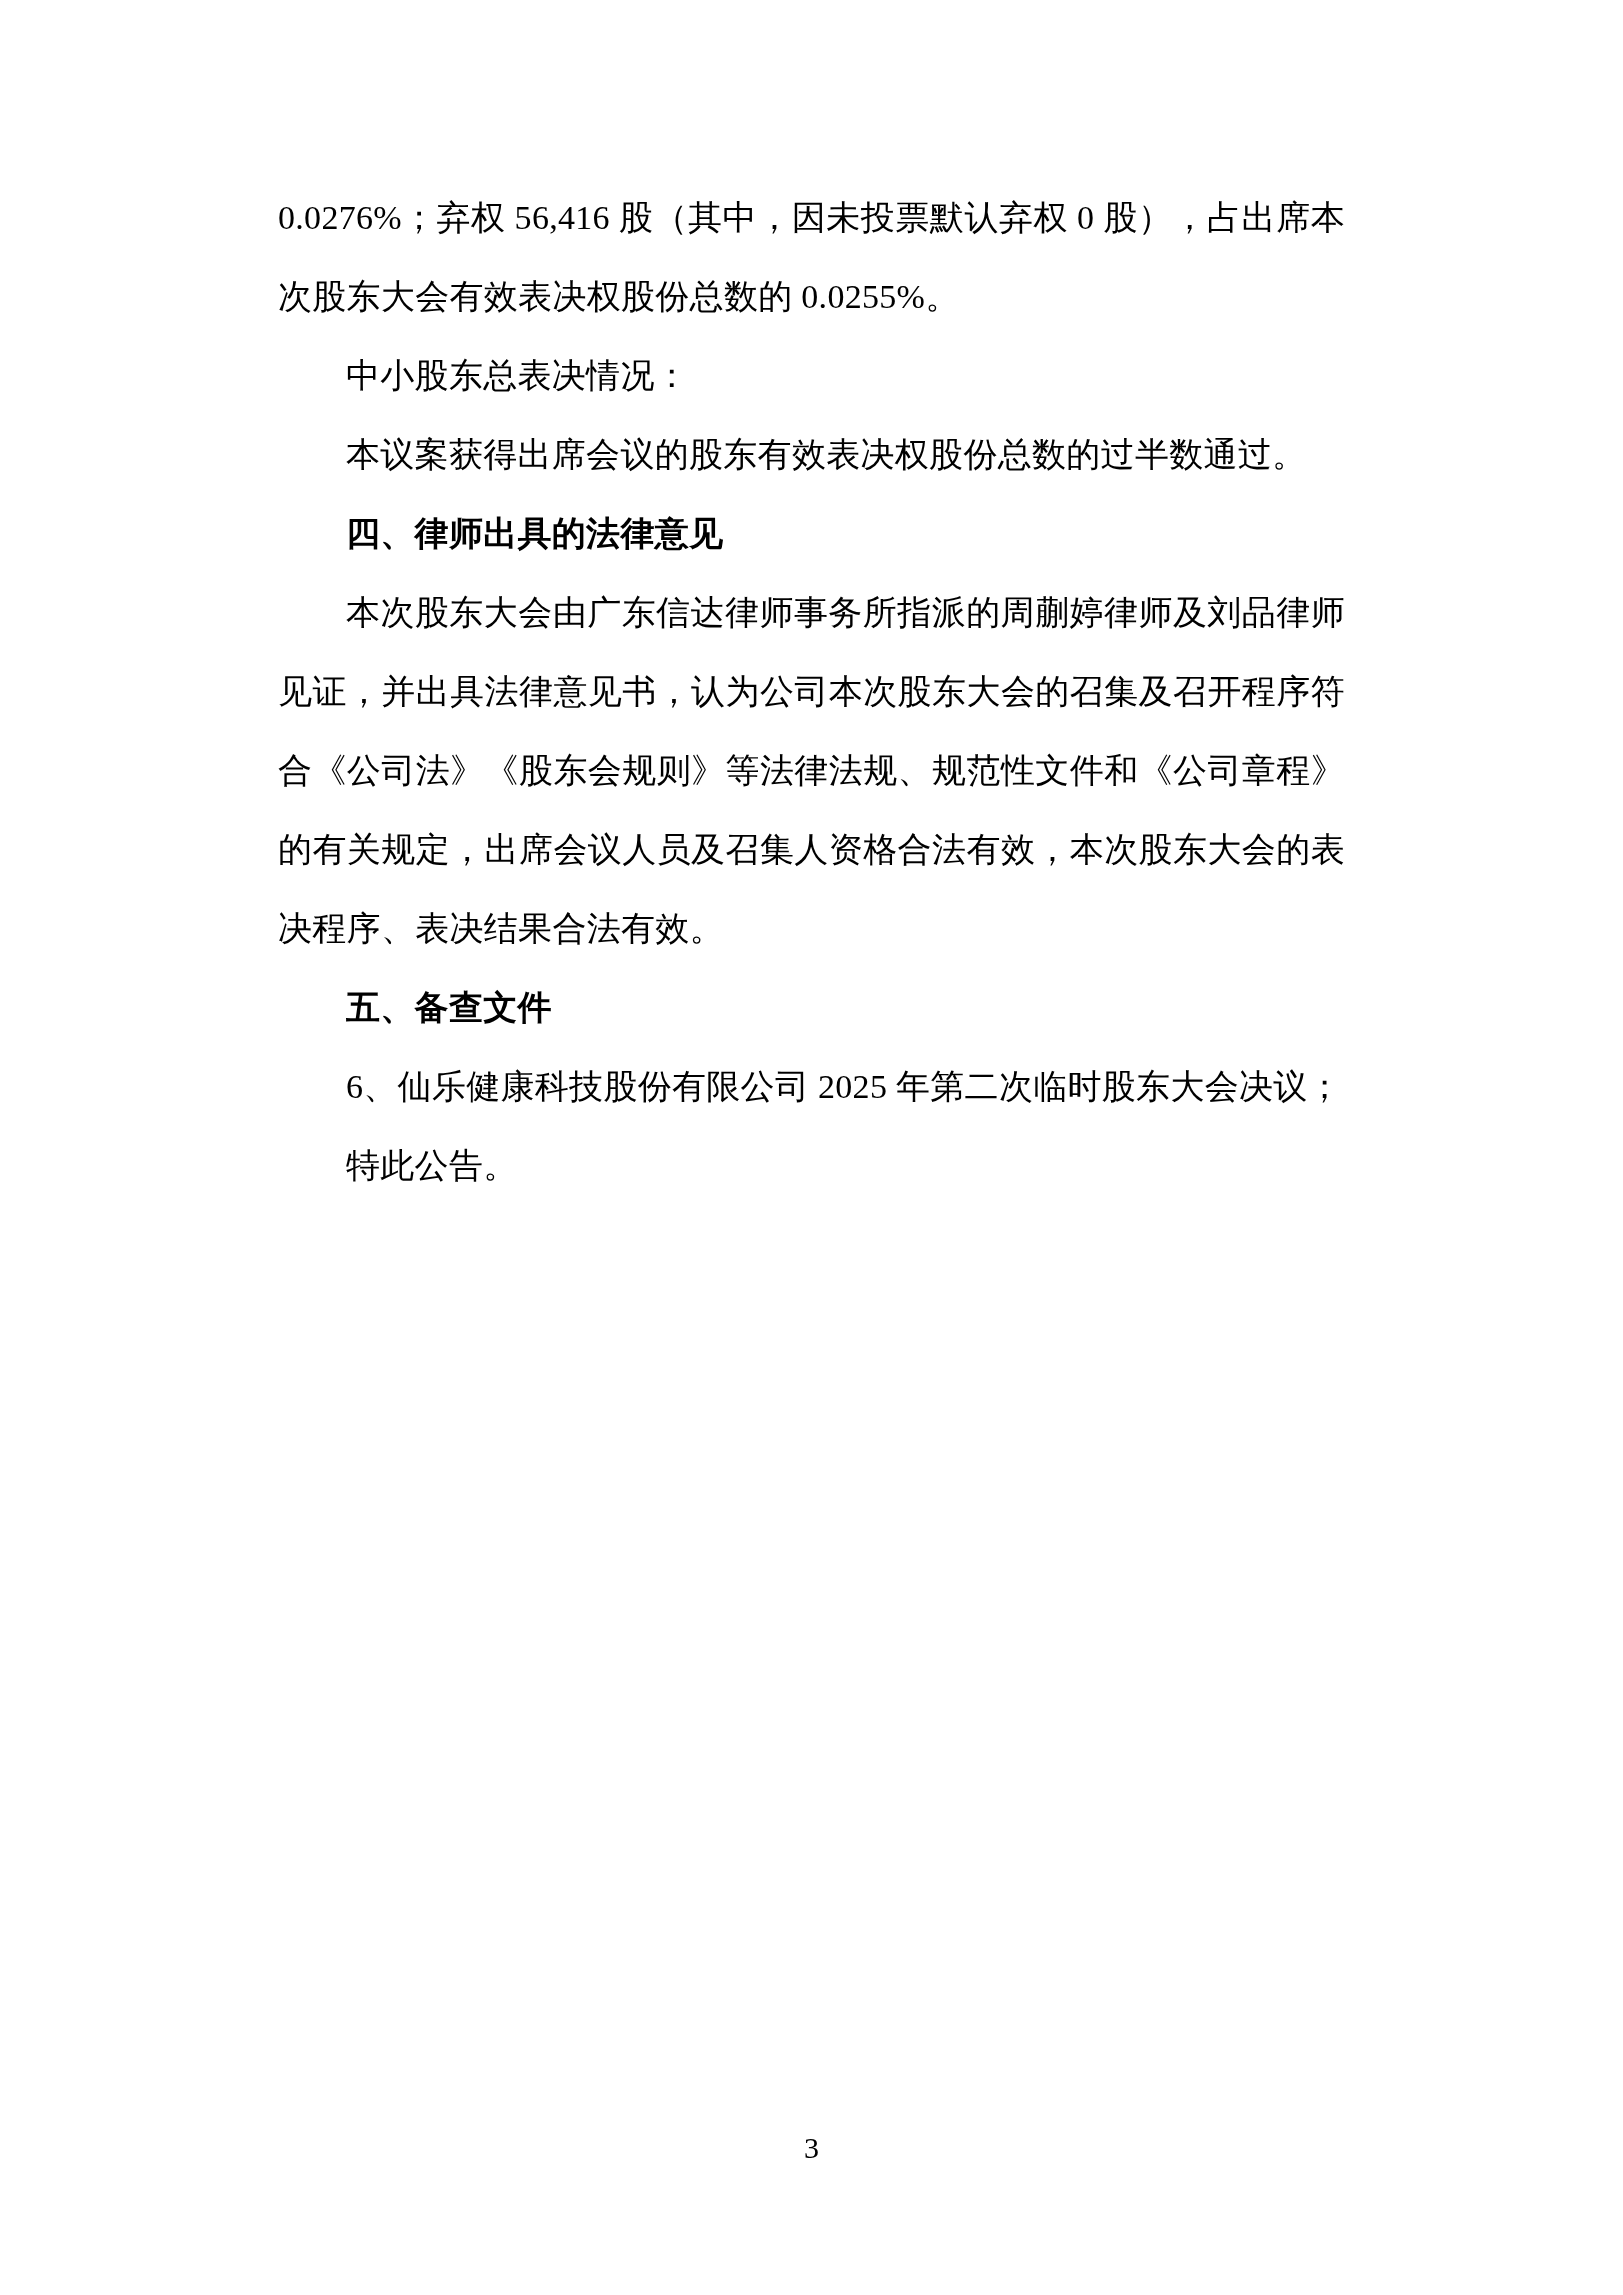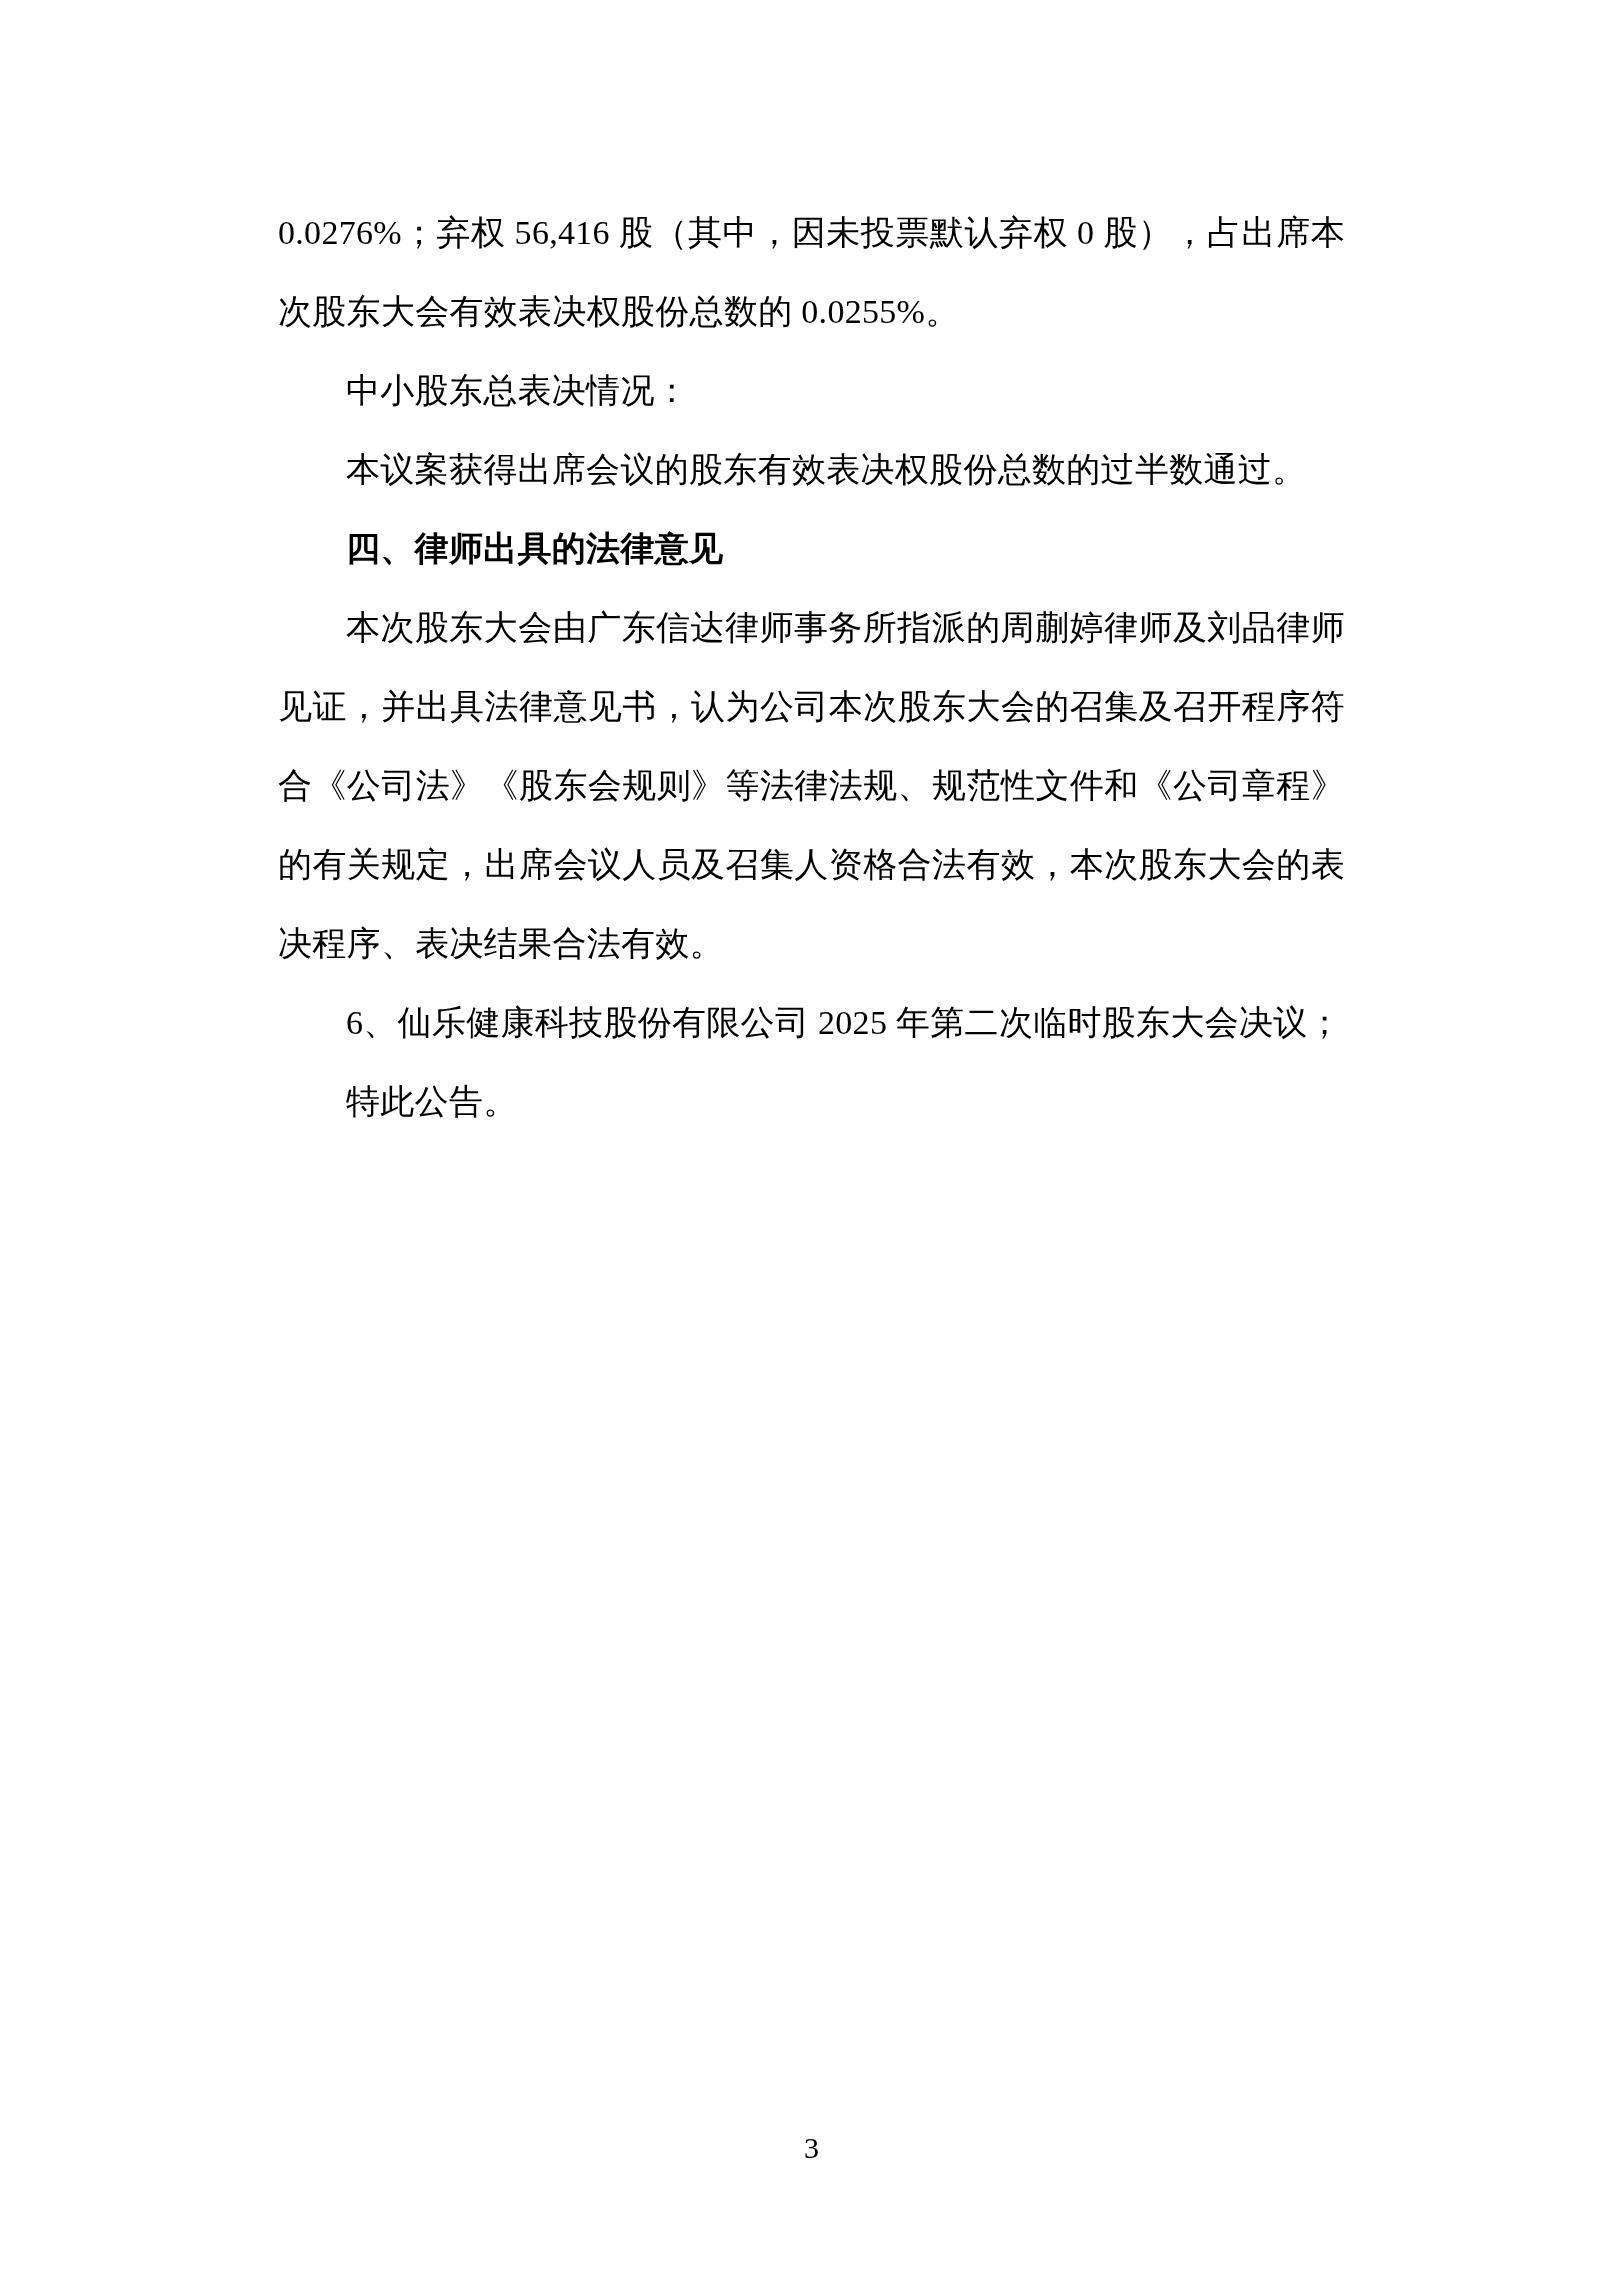--- a/index.html
+++ b/index.html
@@ -9,21 +9,21 @@
     height: 2295px;
     margin: 0 auto;
     background: #ffffff;
     color: #000000;
     font-family: "Liberation Serif", "DejaVu Serif", serif;
     overflow: hidden;
   }
   .content {
     position: absolute;
     left: 278px;
-    top: 193px;
+    top: 178px;
     width: 1067px;
     font-size: 34px;
     line-height: 79px;
     text-align: justify;
     letter-spacing: 0.3px;
   }
   .par { margin: 0; }
   .indent { text-indent: 68px; }
   .heading { font-weight: bold; text-indent: 68px; }
   .signature {
@@ -46,20 +46,21 @@
 </head>
 <body>
 
 <div class="page">
   <div class="content">
     <p class="par">0.0276%；弃权 56,416 股（其中，因未投票默认弃权 0 股），占出席本次股东大会有效表决权股份总数的 0.0255%。</p>
     <p class="par indent">中小股东总表决情况：</p>
     <p class="par indent">本议案获得出席会议的股东有效表决权股份总数的过半数通过。</p>
     <p class="par heading">四、律师出具的法律意见</p>
     <p class="par indent">本次股东大会由广东信达律师事务所指派的周蒯婷律师及刘品律师见证，并出具法律意见书，认为公司本次股东大会的召集及召开程序符合《公司法》《股东会规则》等法律法规、规范性文件和《公司章程》的有关规定，出席会议人员及召集人资格合法有效，本次股东大会的表决程序、表决结果合法有效。</p>
+    <p class="par heading">五、备查文件</p>
     <p class="par indent">6、仙乐健康科技股份有限公司 2025 年第二次临时股东大会决议；</p>
     <p class="par indent">特此公告。</p>
 
   </div>
 
   <div class="page-number">3</div>
 </div>
 
 
 </body></html>

